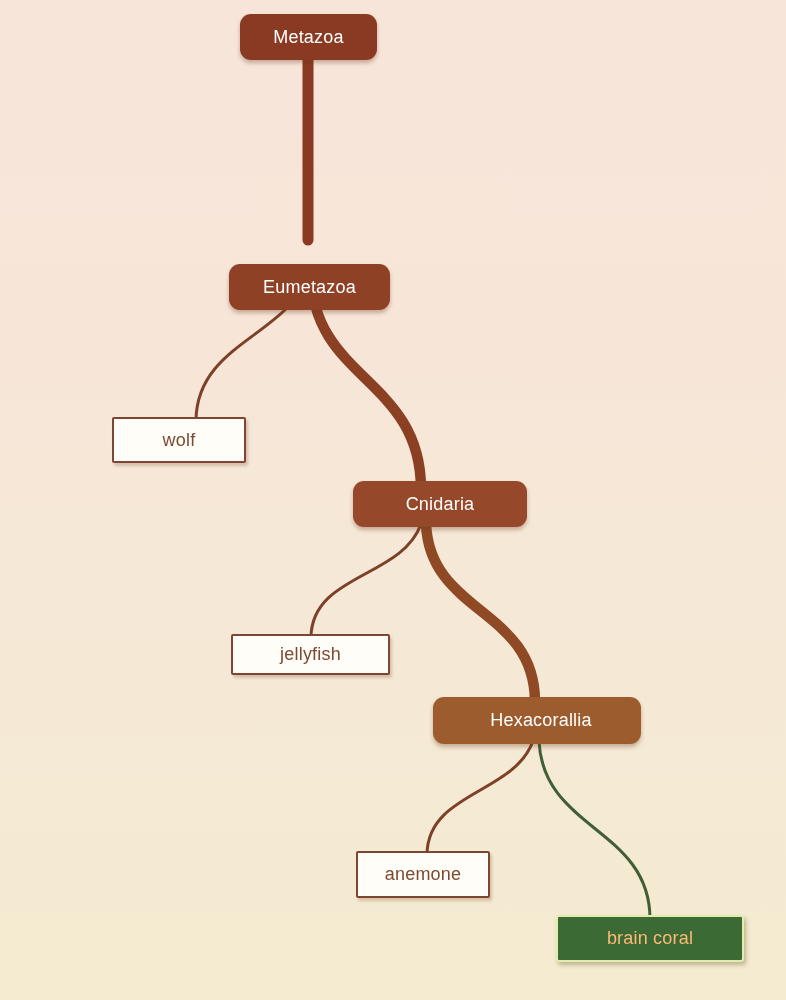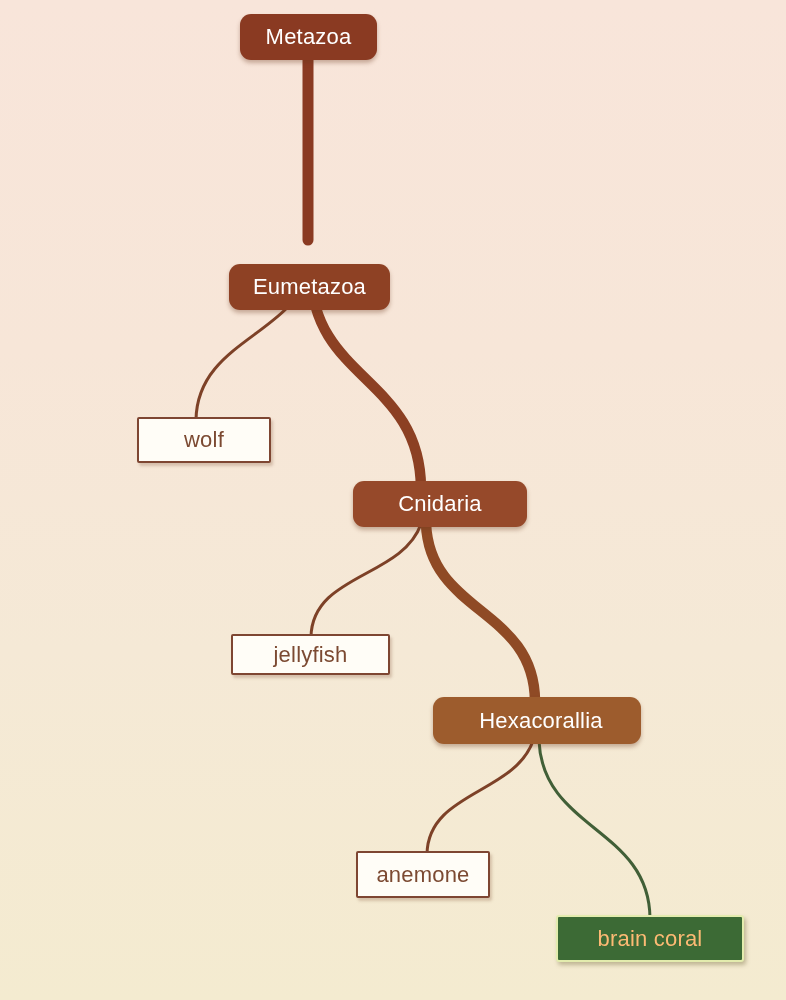--- a/index.html
+++ b/index.html
@@ -18,21 +18,21 @@
     width: 786px; height: 1000px;
     display: block;
   }
 
   .node {
     position: absolute;
     display: flex;
     align-items: center;
     justify-content: center;
     box-sizing: border-box;
-    font-size: 22px;
+    font-size: 18px;
     letter-spacing: 0.2px;
     white-space: nowrap;
     cursor: pointer;
     text-align: right;
   }
 
   .node.clade {
     border-radius: 11px;
     box-shadow: 0 3px 4px rgba(105, 55, 30, 0.35);
   }
@@ -66,21 +66,21 @@
       <path d="M533,741 C514,794 428,792 427,854" fill="none" stroke="#7d4127" stroke-width="3" stroke-linecap="round"></path>
       <path d="M539,741 C543,830 649,828 650,918" fill="none" stroke="#415f37" stroke-width="3" stroke-linecap="round"></path>
     </svg>
   <div id="nodes-layer">
       <div class="node clade" style="left: 240px; top: 14px; width: 137px; height: 46px; background: rgb(138, 58, 34); color: rgb(255, 255, 255);">
         <span class="label">Metazoa</span>
       </div>
       <div class="node clade" style="left: 229px; top: 232px; width: 161px; height: 46px; background: rgb(142, 65, 36); color: rgb(255, 255, 255); margin-top: 32px;">
         <span class="label">Eumetazoa</span>
       </div>
-      <div class="node leaf" style="left: 137px; top: 417px; width: 134px; height: 46px; background: rgb(255, 253, 247); color: rgb(124, 74, 50); border-color: rgb(126, 70, 50);">
+      <div class="node leaf" style="left: 112px; top: 417px; width: 134px; height: 46px; background: rgb(255, 253, 247); color: rgb(124, 74, 50); border-color: rgb(126, 70, 50);">
         <span class="label">wolf</span>
       </div>
       <div class="node clade" style="left: 353px; top: 481px; width: 174px; height: 46px; background: rgb(150, 73, 42); color: rgb(255, 255, 255);">
         <span class="label">Cnidaria</span>
       </div>
       <div class="node leaf" style="left: 231px; top: 634px; width: 159px; height: 41px; background: rgb(255, 253, 247); color: rgb(124, 74, 50); border-color: rgb(126, 70, 50);">
         <span class="label">jellyfish</span>
       </div>
       <div class="node clade" style="left: 433px; top: 697px; width: 208px; height: 47px; background: rgb(157, 92, 45); color: rgb(255, 255, 255); padding-left: 8px;">
         <span class="label">Hexacorallia</span>

